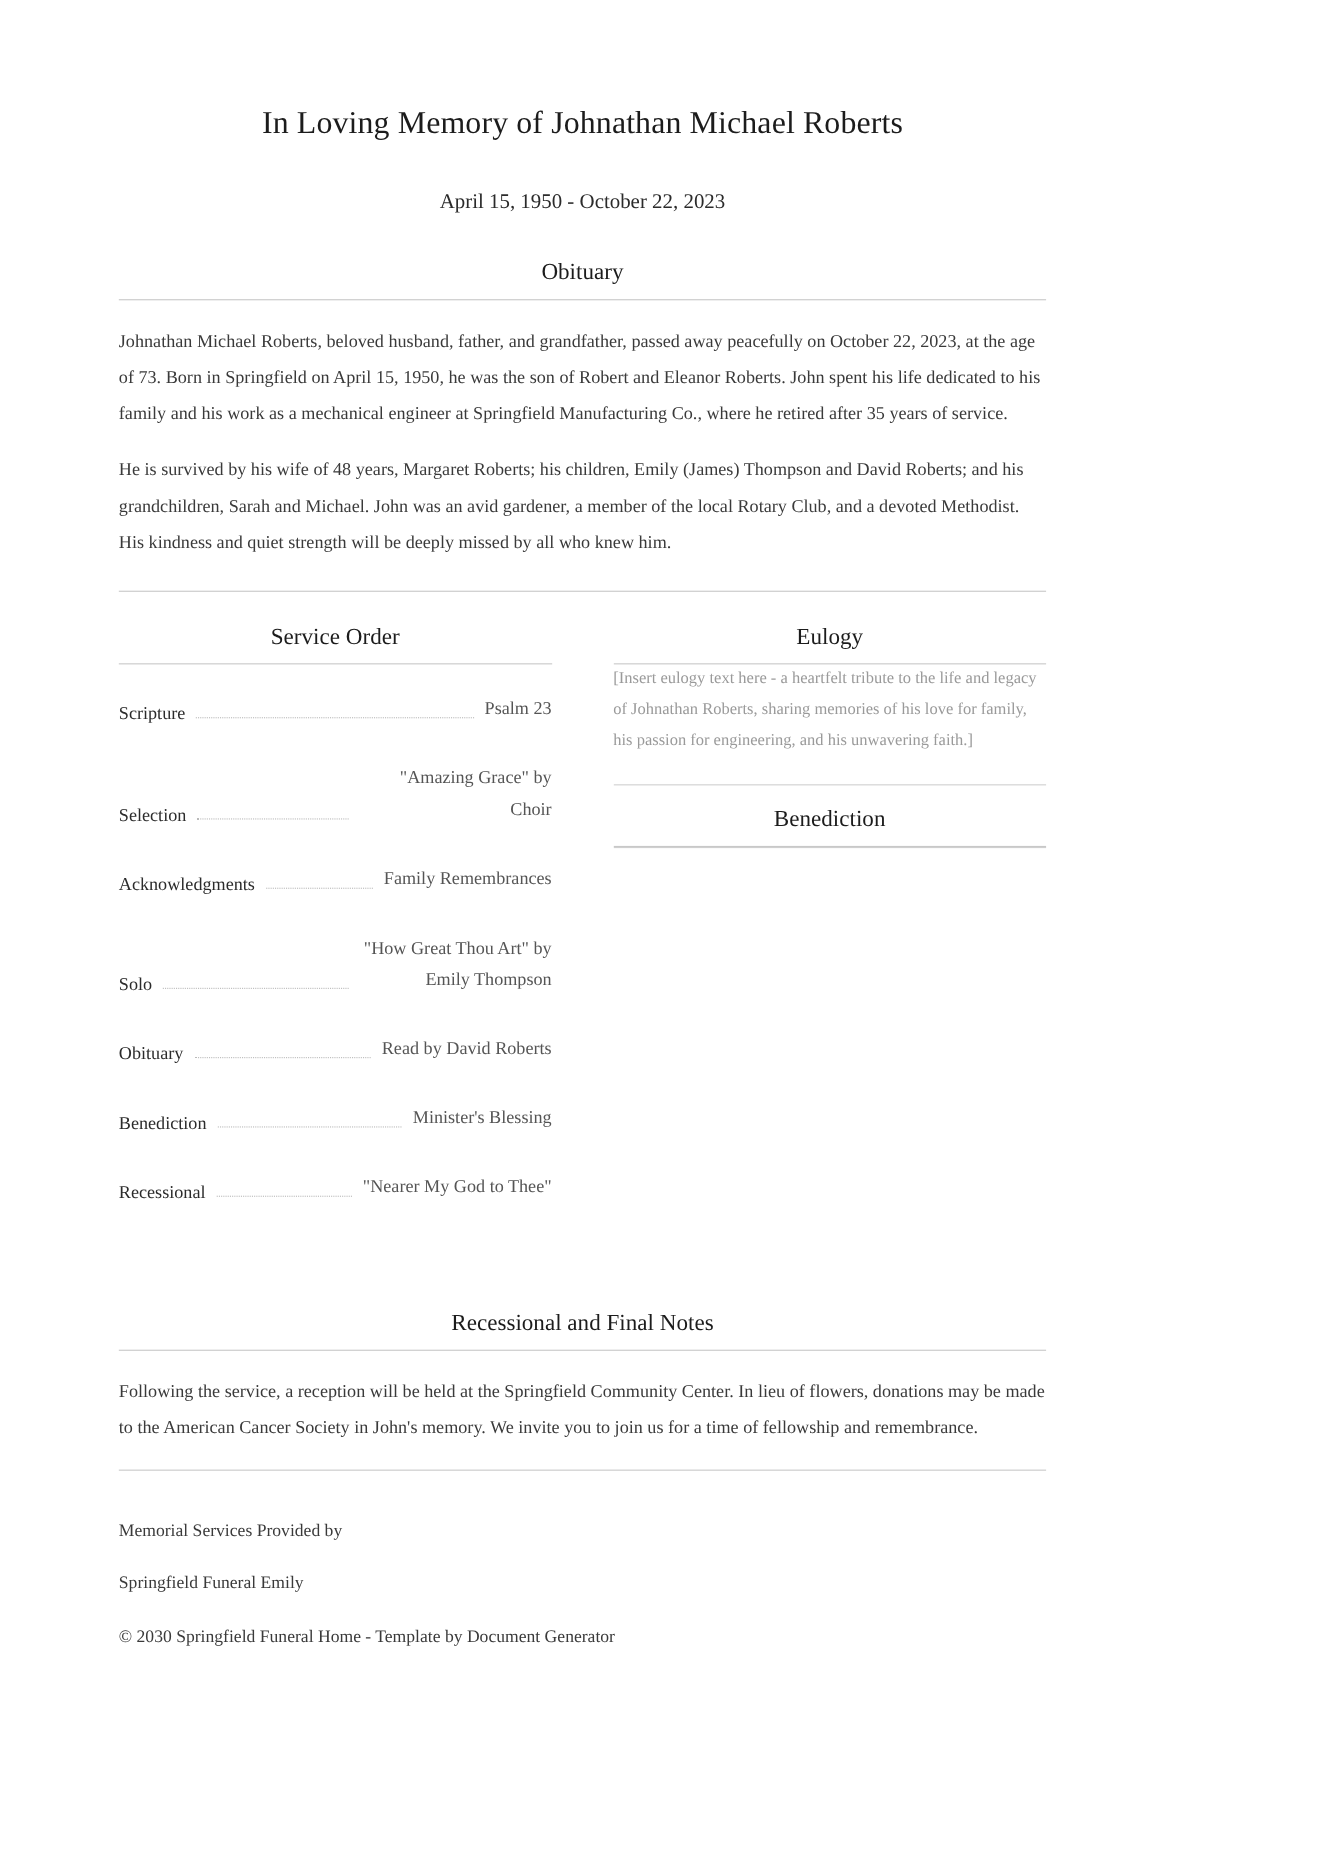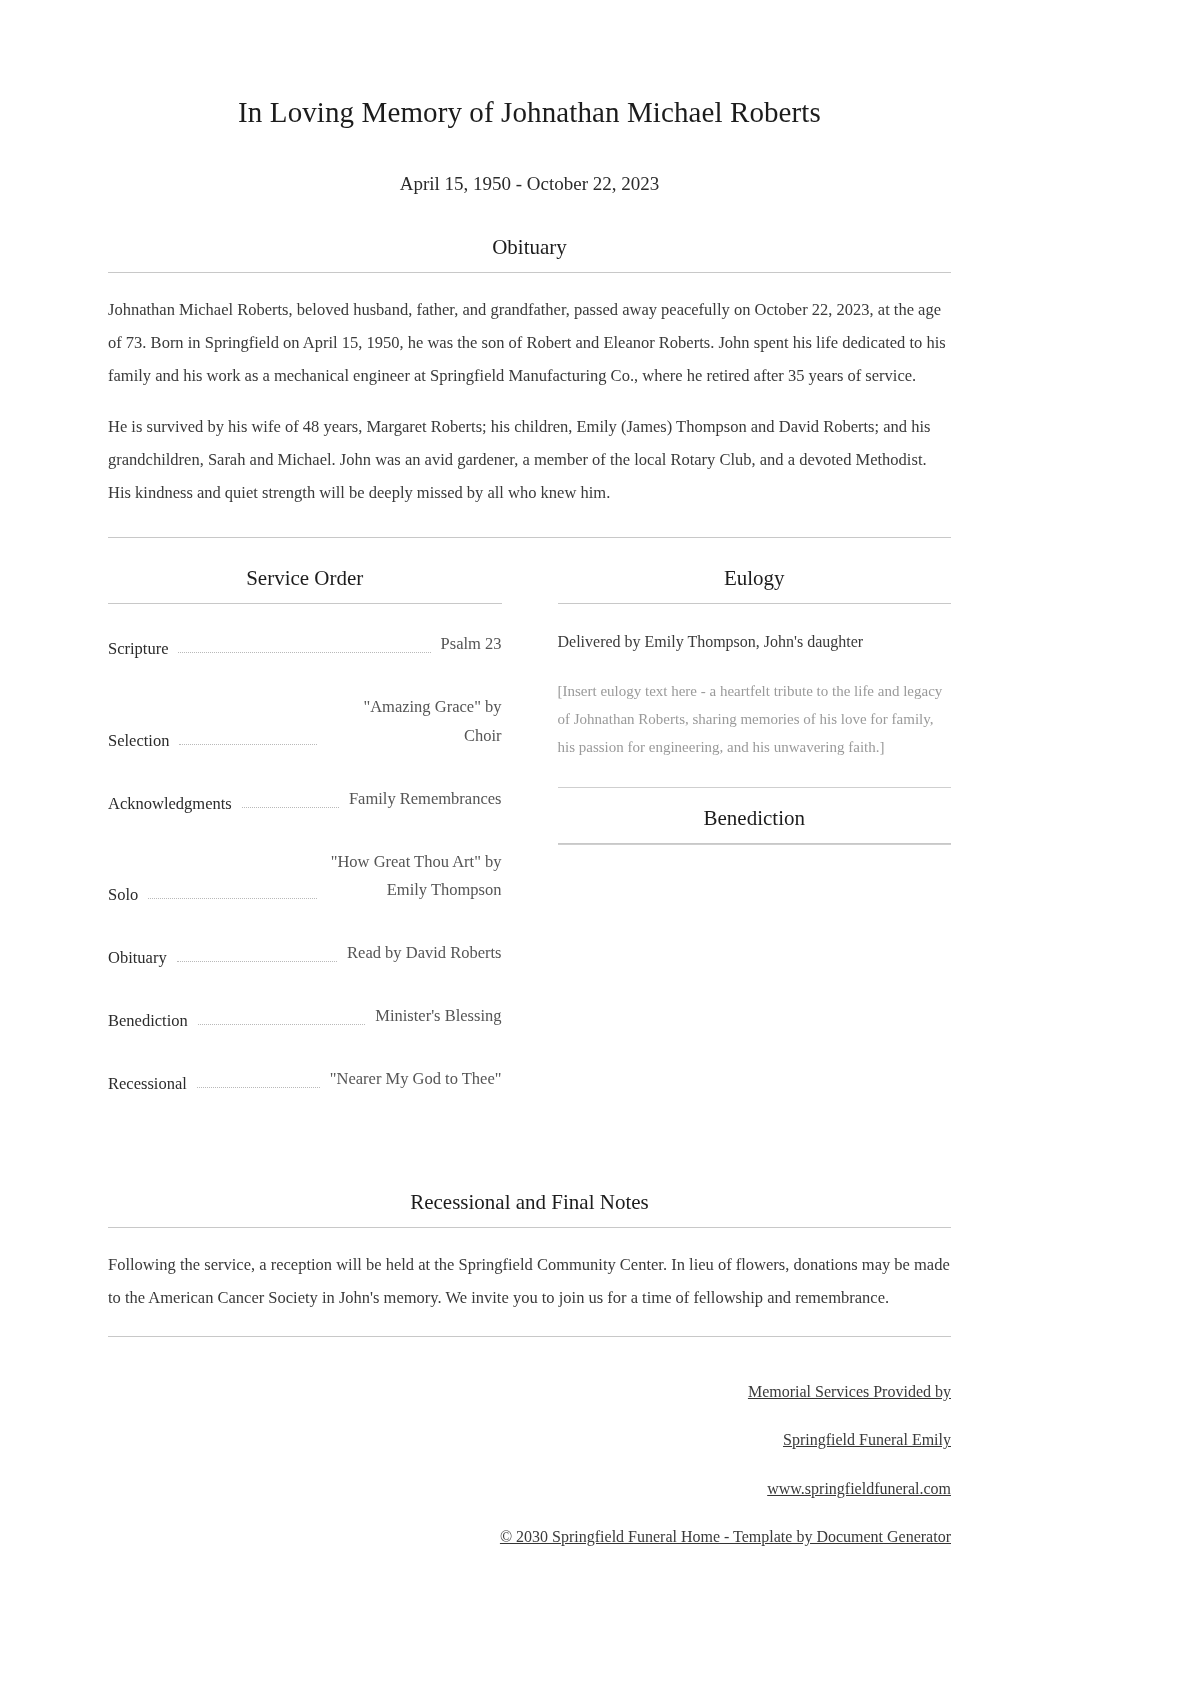--- a/index.html
+++ b/index.html
@@ -145,23 +145,22 @@
   .final-body {
     font-size: 16.5px;
     line-height: 2.0;
     color: #3a3a3a;
     padding: 20px 0 22px 0;
     margin: 0;
   }
 
   
   .footer {
-    text-align: right;
+    text-align: left;
     padding-top: 44px;
-    text-decoration: underline;
   }
   .footer-line {
     font-size: 16px;
     color: #3a3a3a;
     margin: 0 0 26px 0;
     line-height: 1.4;
   }
   .footer-copyright {
     font-size: 16px;
     color: #3a3a3a;
@@ -236,38 +235,36 @@
           <span class="leader"></span>
           <span class="service-value">"Nearer My God to Thee"</span>
         </div>
 
       </div>
     </div>
 
     <div class="col">
       <h2 class="section-head">Eulogy</h2>
       <hr class="rule">
-      <p class="eulogy-by">Delivered by Emily Thompson, John's daughter</p>
       <p class="eulogy-placeholder">[Insert eulogy text here - a heartfelt tribute to the life and legacy of Johnathan Roberts, sharing memories of his love for family, his passion for engineering, and his unwavering faith.]</p>
       <hr class="rule-thin">
 
       <h2 class="section-head" style="padding-top:18px;">Benediction</h2>
       <hr class="rule">
       <hr class="rule-thin">
     </div>
 
   </div>
 
   <section class="final-section">
     <h2 class="section-head">Recessional and Final Notes</h2>
     <hr class="rule">
     <p class="final-body">Following the service, a reception will be held at the Springfield Community Center. In lieu of flowers, donations may be made to the American Cancer Society in John's memory. We invite you to join us for a time of fellowship and remembrance.</p>
     <hr class="rule">
   </section>
 
   <footer class="footer">
     <div class="footer-line">Memorial Services Provided by</div>
     <div class="footer-line">Springfield Funeral Emily</div>
-    <div class="footer-line">www.springfieldfuneral.com</div>
     <div class="footer-copyright">© 2030 Springfield Funeral Home - Template by Document Generator</div>
   </footer>
 
 </div>
 
 </body></html>

